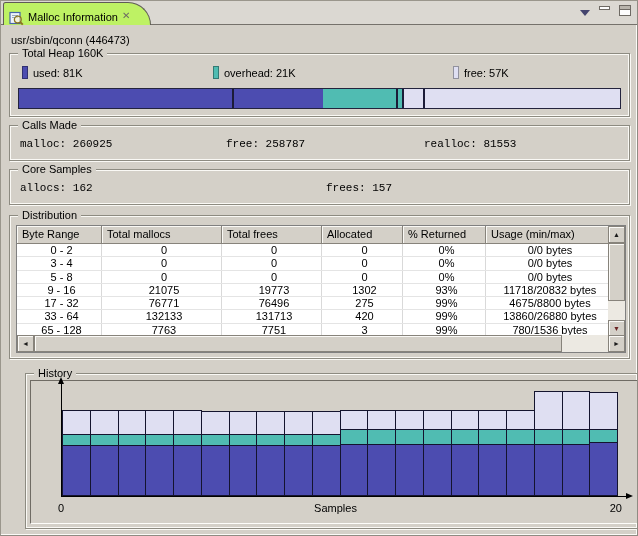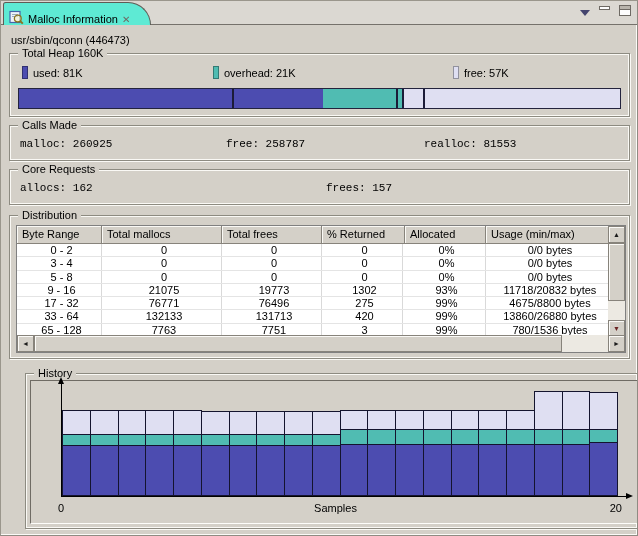--- a/index.html
+++ b/index.html
@@ -8,23 +8,23 @@
   .view {
     position:relative; width:638px; height:536px; background:#d4d0c8;
     border-left:1px solid #9a968c; border-top:1px solid #9a968c;
     border-right:1px solid #8f8b82; border-bottom:1px solid #8f8b82;
     box-shadow: inset -1px -1px 0 #fbfaf7; overflow:hidden;
   }
   
   .tabbar { position:absolute; left:0; top:0; width:100%; height:24px; background:#dbd8d2; }
   .tabbar .baseline { position:absolute; left:0; bottom:0; width:100%; height:1px; background:#75716b; }
   .tab {
-    position:absolute; left:2px; top:1px; height:23px; width:148px; background:#5eead4;
+    position:absolute; left:2px; top:1px; height:23px; width:148px; background:#bef264;
     border:1px solid #5f5b55; border-bottom:none; border-radius:3px 26px 0 0;
-    display:flex; align-items:flex-end; padding:16px 8px 0 5px; z-index:2;
+    display:flex; align-items:flex-start; padding:8px 8px 0 5px; z-index:2;
   }
   .tab-label { margin:0 4px 0 4px; white-space:nowrap; }
   .close { color:#6e6a64; font-size:10px; font-weight:bold; cursor:default; line-height:10px; }
   .viewicon { width:15px; height:15px; display:inline-block; }
   .toolicons { position:absolute; right:6px; top:4px; display:flex; gap:9px; align-items:center; z-index:2; }
   .menu-tri { width:0; height:0; border-left:5px solid transparent; border-right:5px solid transparent; border-top:6px solid #44446e; margin-top:4px; }
   .minbtn { width:11px; height:4px; border:1px solid #6e6a64; background:#fdfdfd; margin-top:-6px; }
   .maxbtn { width:12px; height:11px; border:1px solid #6e6a64; background:#fdfdfd; position:relative; }
   .maxbtn::before { content:""; position:absolute; left:0; top:0; width:100%; height:3px; background:#b8b4ac; border-bottom:1px solid #6e6a64; }
   
@@ -137,34 +137,34 @@
   </div>
 
   <div class="group" style="left:8px; top:124px; width:621px; height:36px;">
     <span class="gtitle">Calls Made</span>
     <span class="inline-label" style="left:10px;">malloc: 260925</span>
     <span class="inline-label" style="left:216px;">free: 258787</span>
     <span class="inline-label" style="left:414px;">realloc: 81553</span>
   </div>
 
   <div class="group" style="left:8px; top:168px; width:621px; height:36px;">
-    <span class="gtitle">Core Requests</span>
+    <span class="gtitle">Core Samples</span>
     <span class="inline-label" style="left:10px;">allocs: 162</span>
     <span class="inline-label" style="left:316px;">frees: 157</span>
   </div>
 
   <div class="group" style="left:8px; top:214px; width:621px; height:144px;">
     <span class="gtitle">Distribution</span>
     <div class="tablewrap" style="height:128px;">
       <div class="thead" style="width:593px;">
           <div class="th" style="width: 85px;">Byte Range</div>
           <div class="th" style="width: 120px;">Total mallocs</div>
           <div class="th" style="width: 100px;">Total frees</div>
+          <div class="th" style="width: 81px;">Allocated</div>
           <div class="th" style="width: 83px;">% Returned</div>
-          <div class="th" style="width: 81px;">Allocated</div>
           <div class="th" style="width: 124px;">Usage (min/max)</div>
         </div>
       <div class="tbody" style="width:593px; height:93px; overflow:hidden;">
           <div class="tr">
             <div class="td" style="width: 85px;">0 - 2</div>
             <div class="td" style="width: 120px;">0</div>
             <div class="td" style="width: 100px;">0</div>
             <div class="td" style="width: 81px;">0</div>
             <div class="td" style="width: 83px;">0%</div>
             <div class="td" style="width: 124px;">0/0 bytes</div>

